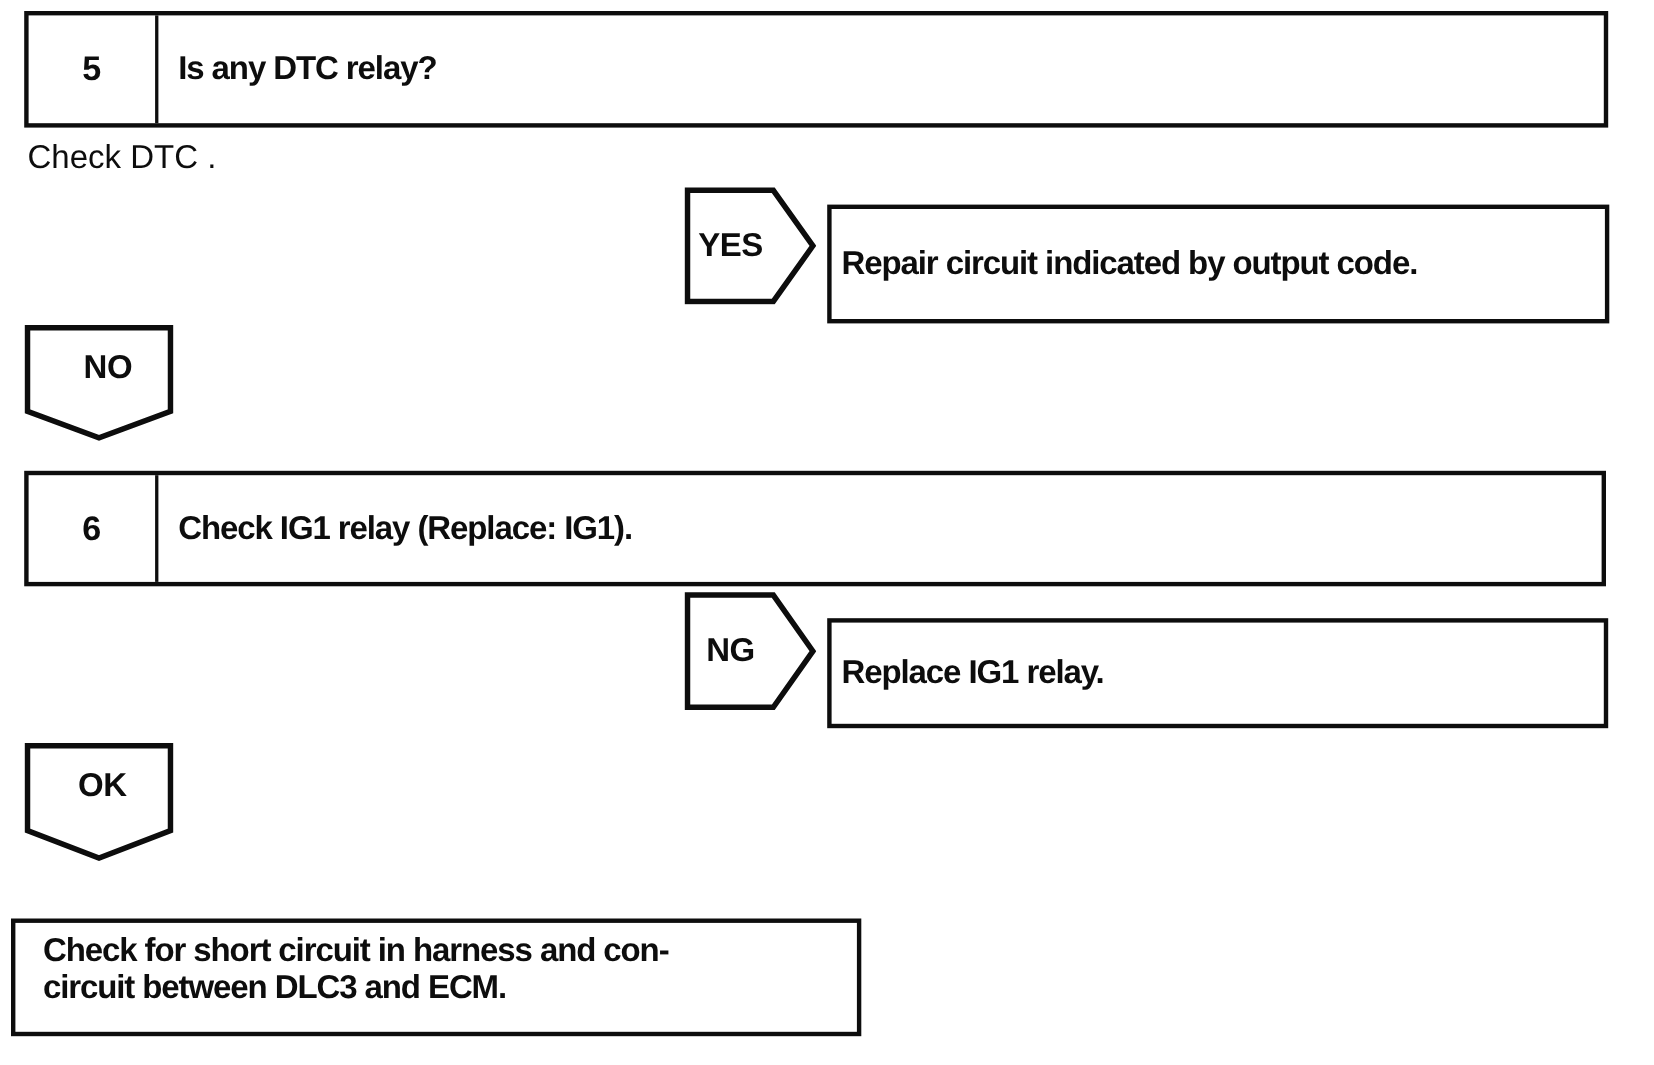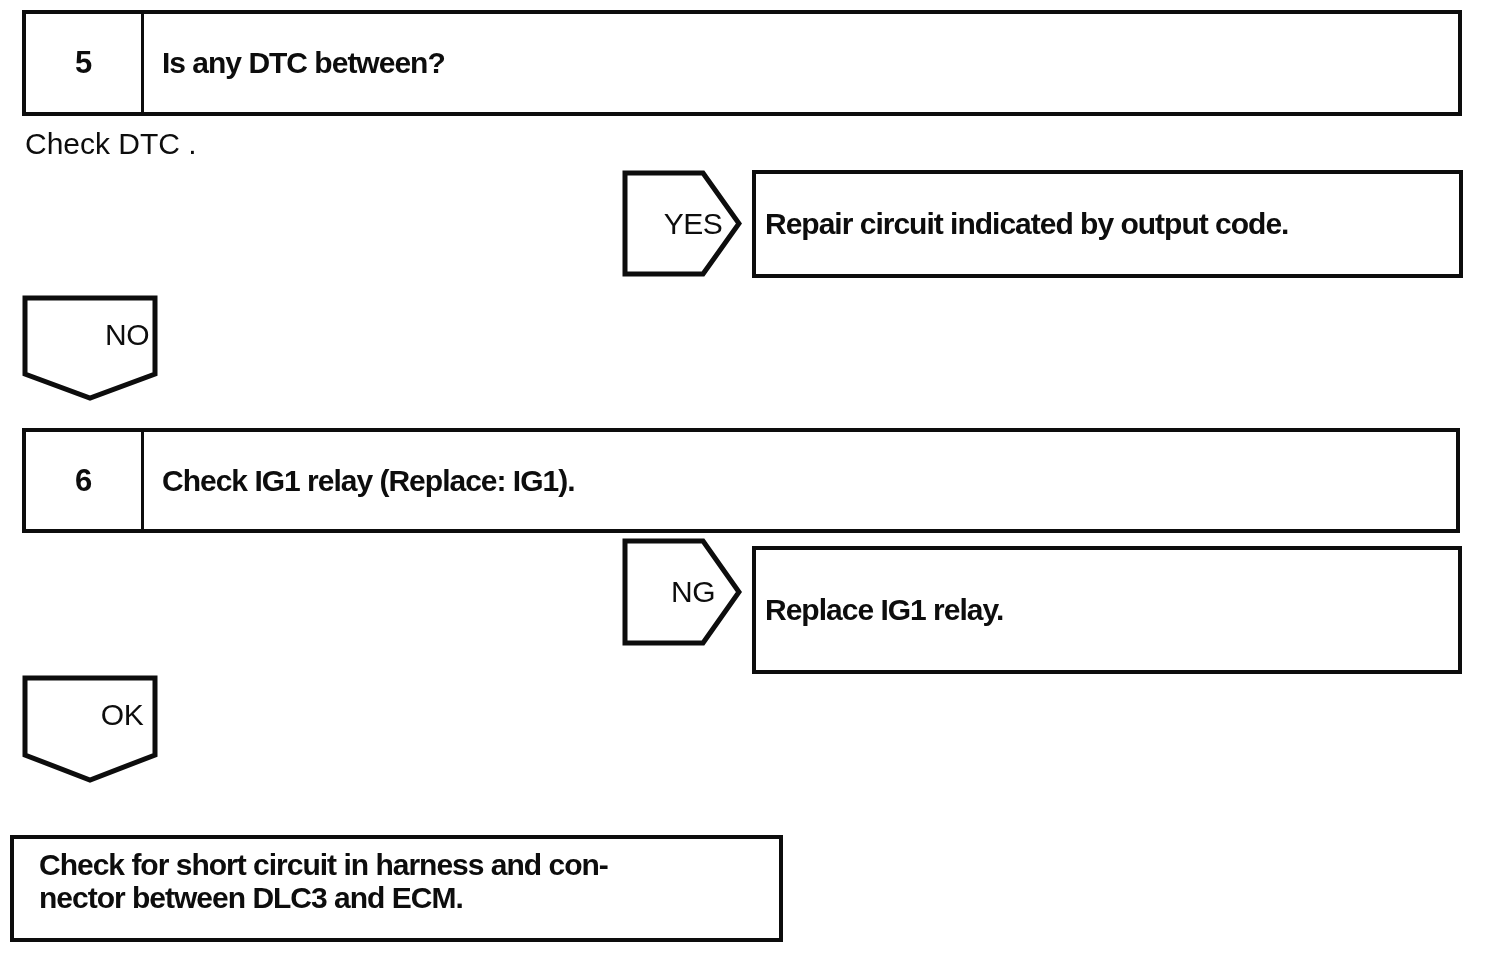--- a/index.html
+++ b/index.html
@@ -50,40 +50,40 @@
     white-space:nowrap;
   }
   .action-box{
     display:flex;
     align-items:center;
     padding-left:9px;
     font-size:30px;
     font-weight:bold;
     letter-spacing:-1px;
     white-space:nowrap;
+    margin-top:16px;
   }
   .note{
     position:absolute;
     font-size:30px;
     font-weight:normal;
     letter-spacing:0;
   }
   .pent{
     position:absolute;
   }
   .pent svg{display:block;}
   .pent-label{
     position:absolute;
     display:flex;
     align-items:center;
     justify-content:center;
     font-size:30px;
-    font-weight:normal;
+    font-weight:bold;
     letter-spacing:-0.5px;
-    margin-left:29px;
   }
   .pent-right .pent-label{
     left:0; top:0;
     width:84px; height:100%;
   }
   .pent-down .pent-label{
     left:0; top:0;
     width:100%; height:80px;
   }
   .final-box{
@@ -95,21 +95,21 @@
     white-space:nowrap;
   }
 </style>
 </head>
 <body>
 
 <div id="page">
 
   <div class="box step" style="left:22px; top:10px; width:1440px; height:106px;">
     <div class="step-num">5</div>
-    <div class="step-title">Is any DTC between?</div>
+    <div class="step-title">Is any DTC relay?</div>
   </div>
 
   <div class="note" style="left:25px; top:127px;">Check DTC .</div>
 
   <div class="pent pent-right" style="left:622px; top:170px; width:120px; height:107px;">
     <svg width="120" height="107" viewBox="0 0 120 107">
       <polygon points="3,3 81,3 117,53.5 81,104 3,104" fill="#ffffff" stroke="#0d0d0d" stroke-width="5" stroke-linejoin="miter"></polygon>
     </svg>
     <div class="pent-label">YES</div>
   </div>
@@ -130,29 +130,29 @@
     <div class="step-title">Check IG1 relay (Replace: IG1).</div>
   </div>
 
   <div class="pent pent-right" style="left:622px; top:538px; width:120px; height:108px;">
     <svg width="120" height="108" viewBox="0 0 120 108">
       <polygon points="3,3 81,3 117,54 81,105 3,105" fill="#ffffff" stroke="#0d0d0d" stroke-width="5" stroke-linejoin="miter"></polygon>
     </svg>
     <div class="pent-label">NG</div>
   </div>
 
-  <div class="box action-box" style="left:752px; top:546px; width:710px; height:128px;">
+  <div class="box action-box" style="left:752px; top:546px; width:710px; height:100px;">
     <span>Replace IG1 relay.</span>
   </div>
 
   <div class="pent pent-down" style="left:22px; top:675px; width:142px; height:108px;">
     <svg width="136" height="108" viewBox="0 0 136 108">
       <polygon points="3,3 133,3 133,80 68,105 3,80" fill="#ffffff" stroke="#0d0d0d" stroke-width="5" stroke-linejoin="miter"></polygon>
     </svg>
     <div class="pent-label">OK</div>
   </div>
 
   <div class="box final-box" style="left:10px; top:835px; width:773px; height:107px;">
     <div>Check for short circuit in harness and con-</div>
-    <div>nector between DLC3 and ECM.</div>
+    <div>circuit between DLC3 and ECM.</div>
   </div>
 
 </div>
 
 </body></html>

